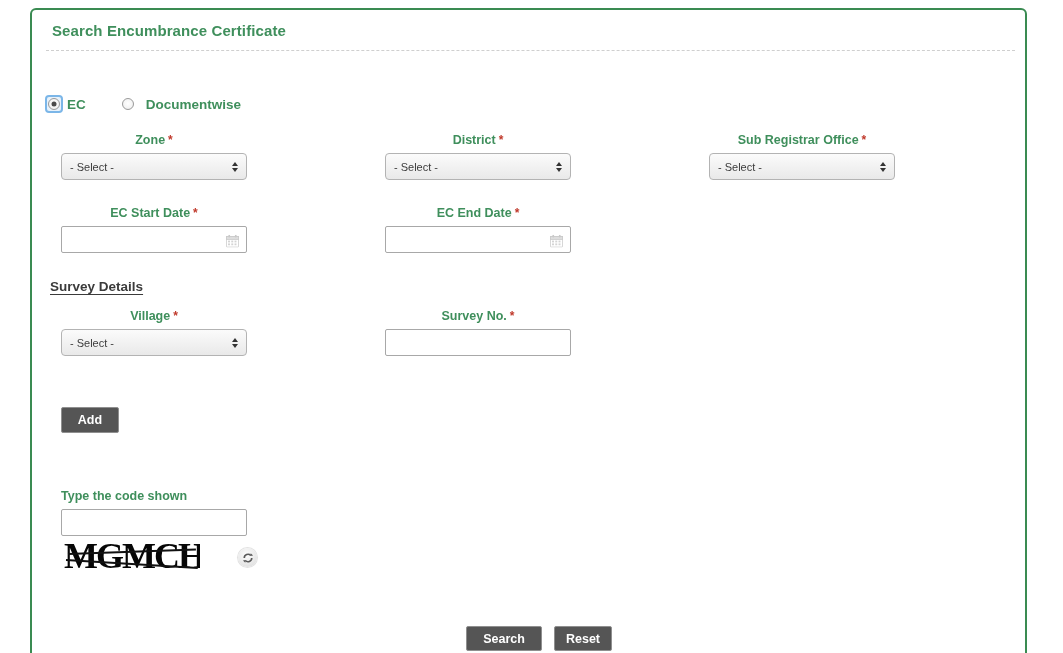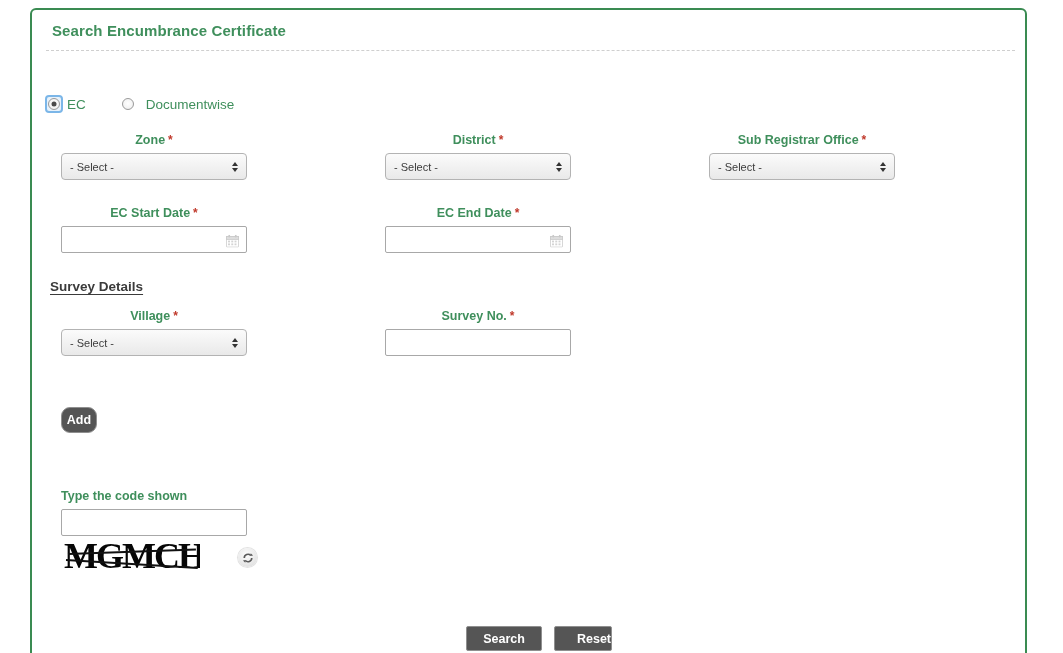--- a/index.html
+++ b/index.html
@@ -96,21 +96,21 @@
     left: 50%;
     top: 50%;
     transform: translate(-50%, -50%);
     width: 5px;
     height: 5px;
     border-radius: 50%;
     background: #4a4a4a;
   }
   .radio-label {
     font-size: 13.5px;
-    font-weight: normal;
+    font-weight: bold;
     color: #3f8f5c;
     margin-left: 3px;
   }
 
   
   .field {
     position: absolute;
   }
   .flabel {
     font-size: 12.5px;
@@ -220,23 +220,22 @@
     border: 1px solid #8f8f8f;
     border-radius: 2px;
     padding: 0;
     cursor: pointer;
     outline: none;
   }
   .btn-add {
     position: absolute;
     left: 29px;
     top: 397px;
-    width: 36px;
+    width: 58px;
     height: 26px;
-    border-radius: 9px;
   }
   .captcha-label {
     position: absolute;
     left: 29px;
     top: 479px;
     font-size: 12.5px;
     font-weight: bold;
     color: #3f8f5c;
   }
   .captcha-input {
@@ -303,21 +302,21 @@
   }
 
   .bottom-actions {
     position: absolute;
     left: 434px;
     top: 616px;
     display: flex;
     gap: 12px;
   }
   .btn-search { width: 76px; height: 25px; }
-  .btn-reset { width: 58px; height: 25px; text-align: right; }
+  .btn-reset { width: 58px; height: 25px; }
 </style>
 </head>
 <body>
 
 <div class="page-bg"></div>
 
 <div class="panel">
 
   <div class="panel-title">Search Encumbrance Certificate</div>
   <div class="title-sep"></div>

